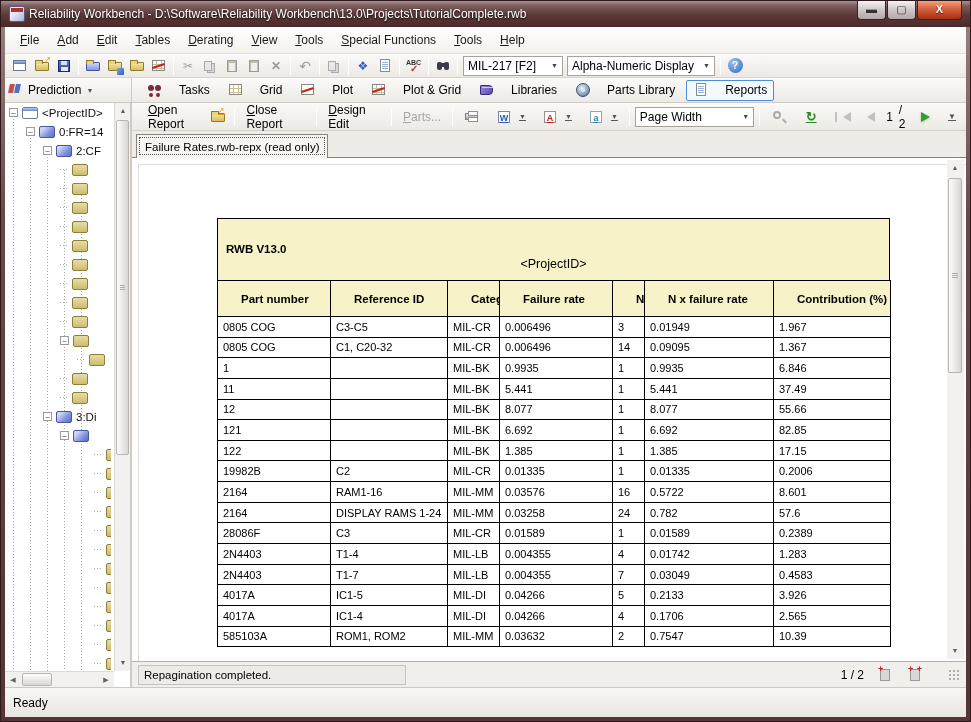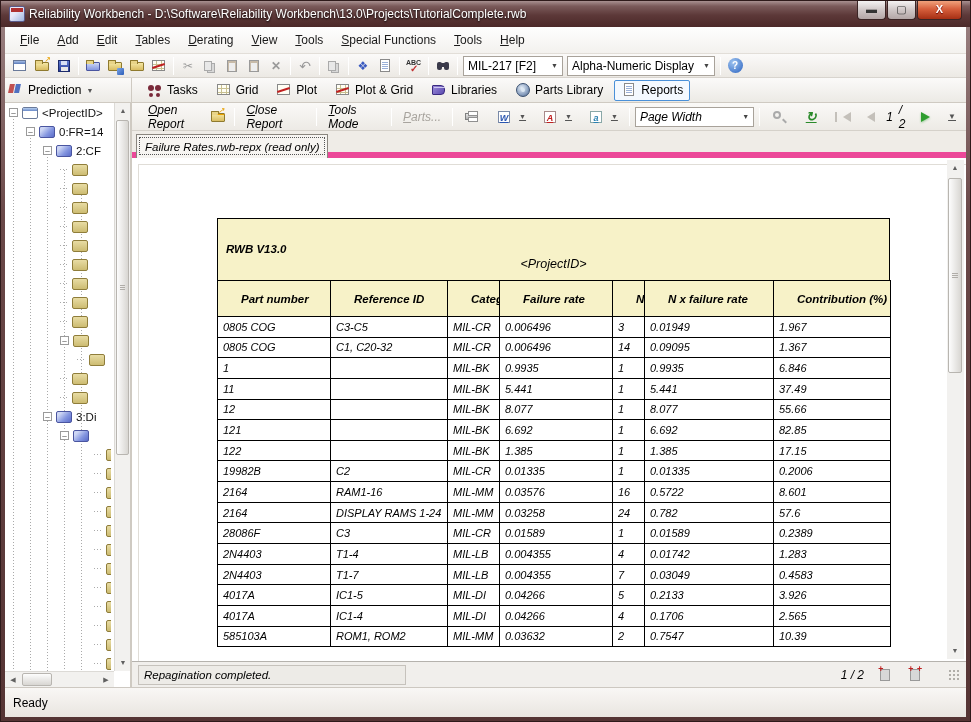--- a/index.html
+++ b/index.html
@@ -82,21 +82,21 @@
   .pred-ico { position:absolute; left:0; top:2px; width:5px; height:9px; background:#c05050; transform:skewX(-12deg); box-shadow:6px 0 0 #5070c0; }
 
   .combo { height:20px; background:#fff; border:1px solid #a8a29a; display:flex; align-items:center; font-size:12px; padding:0 4px; position:relative; margin:0 2px; }
   .combo .cv { flex:1; white-space:nowrap; overflow:hidden; }
   .combo .dd { width:9px; font-size:7px; color:#444; text-align:right; }
 
   
   .toolbar2 { height:25px; display:flex; align-items:stretch; background:linear-gradient(#fbfaf9,#eceae5); border-bottom:1px solid #cfcac2; flex:0 0 auto; }
   .tb2-left { width:127px; flex:0 0 auto; border-right:1px solid #cfcac2; display:flex; align-items:center; padding-left:4px; font-size:12px; gap:3px; }
   .tb2-main { flex:1; display:flex; align-items:center; padding-left:8px; gap:4px; }
-  .tb2-btn { display:flex; align-items:center; gap:4px; font-size:12px; padding:2px 6px; border:1px solid transparent; border-radius:2px; height:21px; }
+  .tb2-btn { display:flex; align-items:center; gap:16px; font-size:12px; padding:2px 6px; border:1px solid transparent; border-radius:2px; height:21px; }
   .tb2-btn.active { border:1px solid #4a90d8; background:#f4f9ff; }
 
   
   .content { flex:1; display:flex; overflow:hidden; }
   .leftpanel { width:127px; flex:0 0 auto; background:#fff; border-right:2px solid #cfcac2; position:relative; overflow:hidden; }
   .tree { position:absolute; left:0; top:0; width:106px; bottom:16px; overflow:hidden; }
   .tree-item { position:relative; height:19px; display:flex; align-items:center; white-space:nowrap; }
   .tree-label { font-size:11.5px; margin-left:4px; color:#111; }
   .exp { width:9px; height:9px; background:#fff; border:1px solid #9a9a9a; font-size:8px; line-height:7px; text-align:center; color:#333; flex:0 0 auto; }
   .t-ico { width:16px; height:12px; border-radius:2px; flex:0 0 auto; margin-left:4px; }
@@ -109,31 +109,31 @@
 
   
   .sb-v { position:absolute; top:0; bottom:16px; right:0; width:16px; background:#f2f1ef; border-left:1px solid #dcdad6; }
   .sb-h { position:absolute; left:0; right:16px; bottom:0; height:16px; background:#f2f1ef; border-top:1px solid #dcdad6; }
   .sb-btn { position:absolute; width:16px; height:16px; font-size:7px; color:#606060; text-align:center; line-height:16px; }
   .sb-thumb { position:absolute; background:linear-gradient(90deg,#fdfdfd,#d8d6d2); border:1px solid #b8b5b0; border-radius:2px; }
   .sb-thumb.h { background:linear-gradient(#fdfdfd,#d8d6d2); }
   .grip { position:absolute; left:3px; right:3px; top:50%; height:5px; margin-top:-3px;
     background-image:linear-gradient(#b0ada8 1px, transparent 1px); background-size:100% 2px; }
 
-  .mainarea { flex:1; display:flex; flex-direction:column; overflow:hidden;font-style:italic; }
+  .mainarea { flex:1; display:flex; flex-direction:column; overflow:hidden; }
 
   
   .rpt-toolbar { height:28px; background:linear-gradient(#faf9f7,#edeae5); border-bottom:1px solid #d5d1ca; display:flex; align-items:center; padding-left:8px; font-size:12px; flex:0 0 auto; }
   .rbtn { display:flex; align-items:center; gap:5px; padding:3px 8px; border-radius:2px; }
   .rbtn::first-letter, .rbtn span::first-letter { text-decoration:underline; }
   .rbtn.disabled { color:#a8a49e; }
   .pagenum { font-size:12px; margin:0 3px; }
 
   
-  .tabrow { height:27px; background:#efece7; border-bottom:6px solid #ec4899; position:relative; flex:0 0 auto; }
+  .tabrow { height:27px; background:#efece7; border-bottom:1px solid #ec4899; position:relative; flex:0 0 auto; }
   .tab { position:absolute; left:4px; top:3px; height:24px; background:#f7f5f2; border:1px solid #8a867f; border-bottom:none;
     font-size:11.5px; display:flex; align-items:center; padding:0 8px; outline:1px dotted #555; outline-offset:-4px; }
 
   
   .viewport { flex:1; background:#fff; position:relative; overflow:hidden; }
   .pagebg { position:absolute; left:6px; top:6px; width:905px; height:1100px; background:#fff; border:1px solid #e0ddd7; }
   .rpt-table-wrap { position:absolute; left:85px; top:60px; }
   table.rpt { border-collapse:collapse; table-layout:fixed; width:673px; font-size:11px; color:#000; }
   table.rpt col.c0{width:113px} table.rpt col.c1{width:117px} table.rpt col.c2{width:52px}
   table.rpt col.c3{width:113px} table.rpt col.c4{width:32px} table.rpt col.c5{width:129px} table.rpt col.c6{width:117px}
@@ -507,21 +507,21 @@
                 <span class="folder"></span>
                 <span class="star-accent">↗</span>
               </span>
           </div>
           <div class="tsep"></div>
           <div class="rbtn">
               <span>Close Report</span>
             </div>
           <div class="tsep"></div>
           <div class="rbtn">
-              <span>Tools Mode</span>
+              <span>Design Edit</span>
             </div>
           <div class="tsep"></div>
           <div class="rbtn disabled">
               <span>Parts...</span>
             </div>
           <div class="tsep"></div>
           <div class="rbtn">
               <span class="i">
                 <span class="printer"></span>
               </span>

